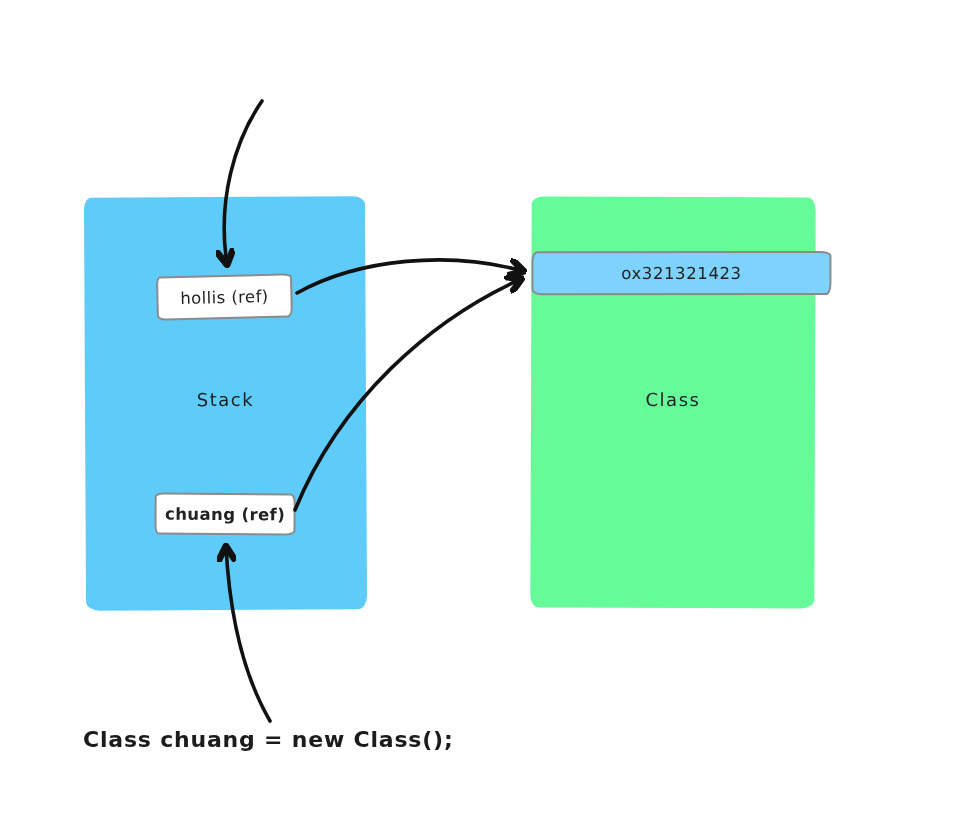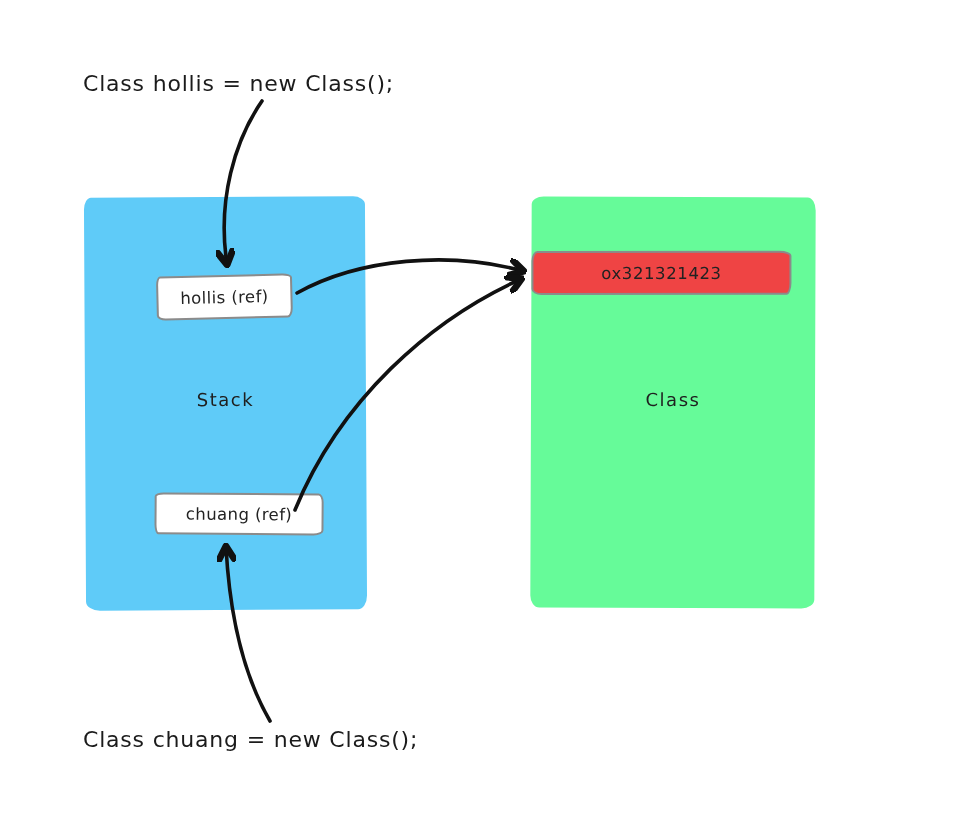--- a/index.html
+++ b/index.html
@@ -13,21 +13,21 @@
     color: #1c1c1c;
   }
   .statement {
     position: absolute;
     font-size: 22px;
     letter-spacing: 0.8px;
     color: #1b1b1b;
     white-space: nowrap;
   }
   .statement.top { left: 83px; top: 71px; }
-  .statement.bottom { left: 83px; top: 727px; }
+  .statement.bottom { left: 83px; top: 727px; font-weight: bold; }
 
   .region {
     position: absolute;
     box-sizing: border-box;
   }
   .region.stack {
     left: 85px; top: 197px; width: 281px; height: 413px;
     transform: rotate(-0.3deg);
     border-radius: 7px 12px 9px 14px / 12px 8px 14px 9px;
   }
@@ -57,29 +57,30 @@
     letter-spacing: 0.4px;
     color: #222222;
     white-space: nowrap;
   }
   .ref-box.hollis {
     left: 72px; top: 78px; width: 136px; height: 44px;
     transform: rotate(-1.1deg);
     border-radius: 4px 10px 5px 9px / 9px 4px 10px 5px;
   }
   .ref-box.chuang {
-    left: 69px; top: 296px; width: 169px; height: 42px;
+    left: 69px; top: 296px; width: 141px; height: 42px;
     transform: rotate(0.7deg);
     border-radius: 9px 5px 10px 4px / 4px 9px 5px 10px;
+    font-weight: bold;
   }
   .addr-box {
     position: absolute;
     box-sizing: border-box;
-    left: 0px; top: 54px; width: 260px; height: 44px;
-    background: #ef4444;
+    left: 0px; top: 54px; width: 300px; height: 44px;
+    background: #7dd3fc;
     border: 2px solid #8b8b8b;
     display: flex;
     align-items: center;
     justify-content: center;
     font-size: 16.5px;
     letter-spacing: 0.6px;
     color: #222222;
     transform: rotate(-0.25deg);
     border-radius: 6px 12px 5px 10px / 10px 5px 12px 6px;
     white-space: nowrap;
@@ -90,21 +91,20 @@
     width: 956px; height: 814px;
     pointer-events: none;
   }
   svg.arrow-layer path { fill: none; stroke: #111111; stroke-width: 3.6; stroke-linecap: round; }
 </style>
 </head>
 <body>
 
 <div class="canvas">
 
-  <div class="statement top">Class hollis = new Class();</div>
 
   <div class="region stack" style="background: rgb(95, 203, 248);">
     <div class="region-label">Stack</div>
     <div class="ref-box hollis">hollis (ref)</div>
     <div class="ref-box chuang">chuang (ref)</div>
   </div>
 
   <div class="region heap" style="background: rgb(102, 251, 153);">
     <div class="region-label">Class</div>
     <div class="addr-box">ox321321423</div>

